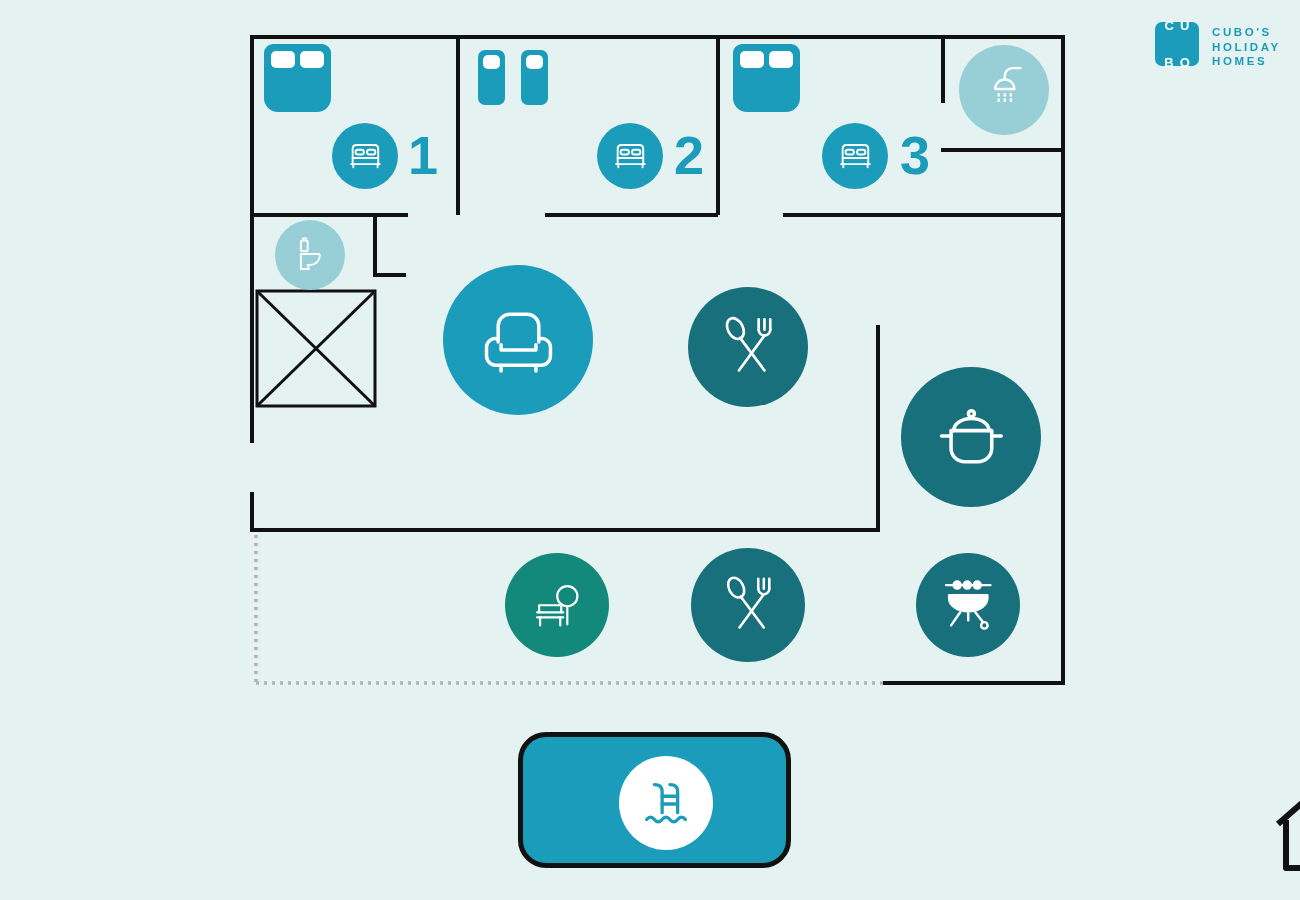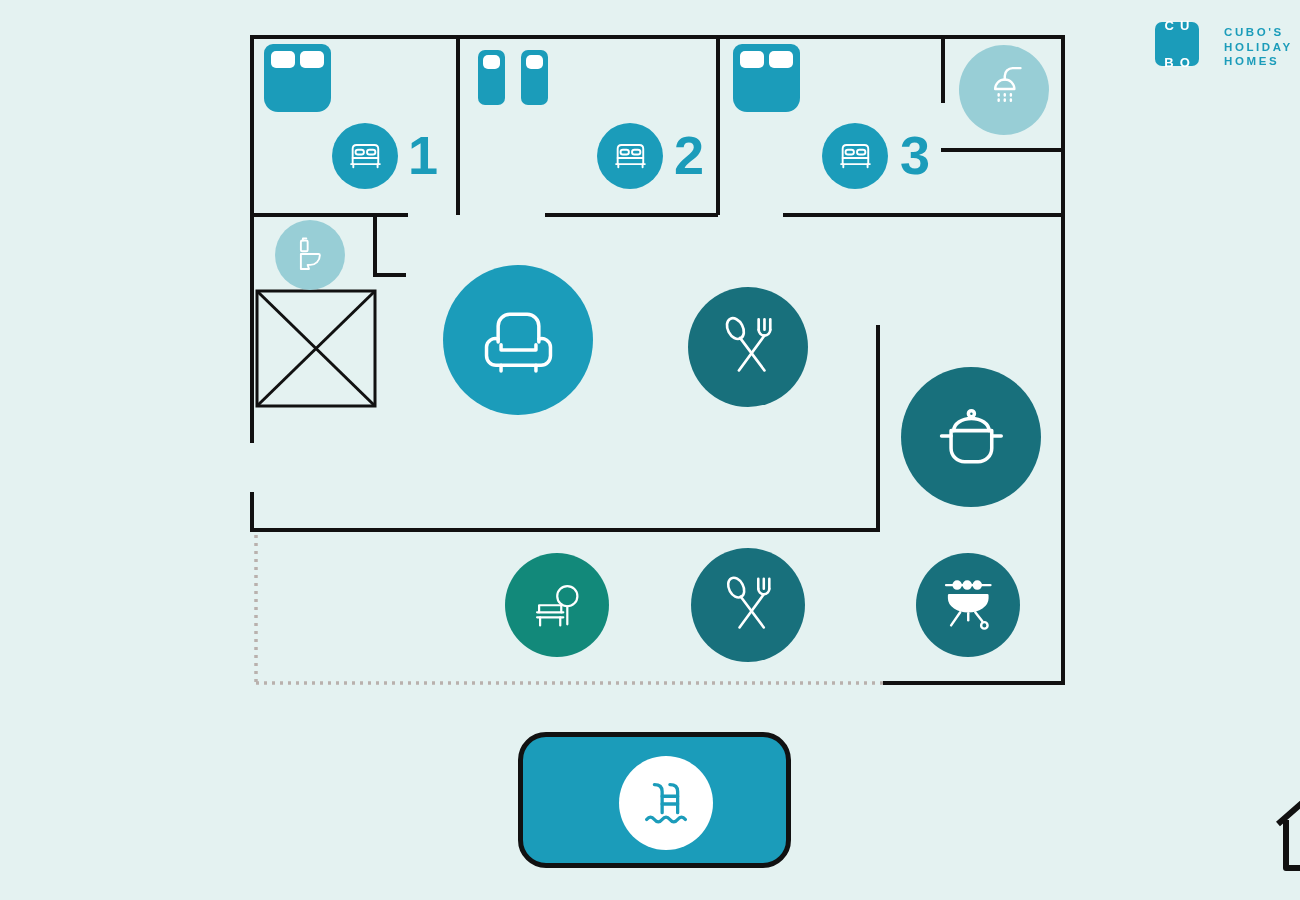--- a/index.html
+++ b/index.html
@@ -53,21 +53,21 @@
   .logo-square{
     position:absolute;left:1155px;top:22px;width:44px;height:44px;
     background:var(--accent);border-radius:7px;color:#fff;
     display:flex;flex-direction:column;align-items:center;justify-content:center;
     font-weight:bold;font-size:13px;line-height:17px;letter-spacing:6px;
     text-indent:6px;
     gap:20px;
   }
   .brand-text{
     position:absolute;left:1212px;top:25px;color:var(--accent);
-    font-weight:bold;font-size:11.5px;letter-spacing:2.6px;line-height:14.5px;margin-left:12px;
+    font-weight:bold;font-size:11.5px;letter-spacing:2.6px;line-height:14.5px;
   }
   .house-icon{position:absolute;left:1272px;top:778px;}
 </style>
 </head>
 <body>
 
 <div class="stage">
 
   <svg class="walls" width="1300" height="900">
     <g stroke="#111111" stroke-width="4" fill="none">

